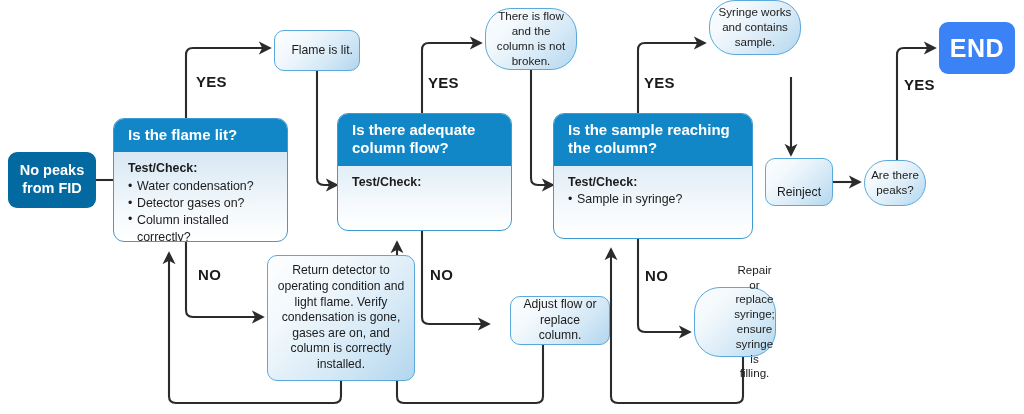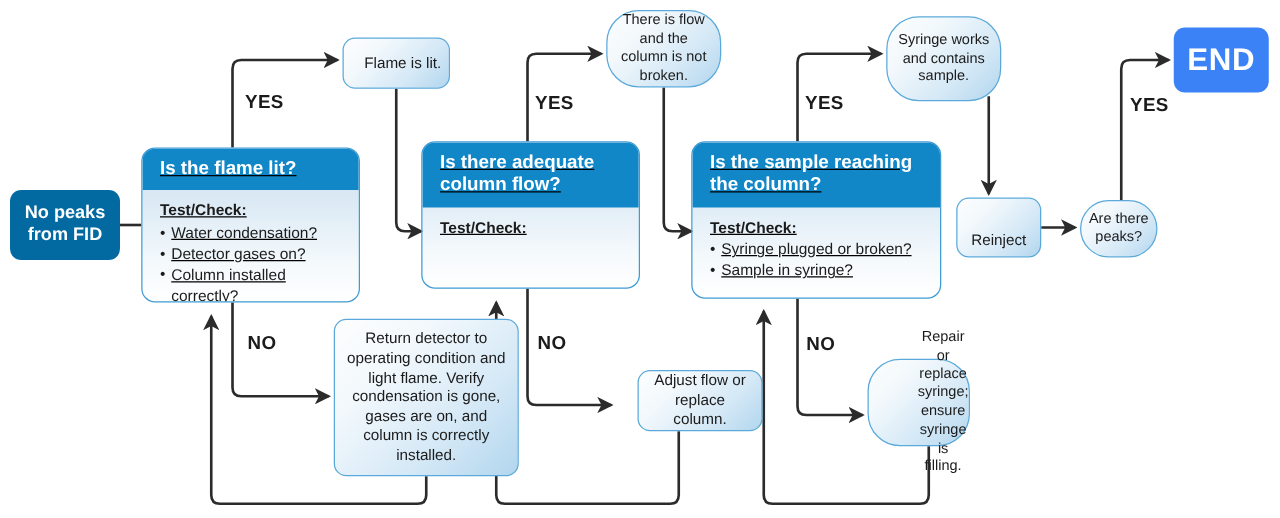--- a/index.html
+++ b/index.html
@@ -55,21 +55,20 @@
     justify-content: center;
     text-align: center;
     border-radius: 9px;
   }
   
   .node-decision {
     border: 1.5px solid #3f9bd4;
     border-radius: 11px;
     overflow: hidden;
     background: linear-gradient(to bottom, #c7dded 0%, #dceaf5 35%, #f4f9fc 75%, #ffffff 100%);
-    text-decoration: underline;
   }
   .node-decision .hdr {
     background: #1287c8;
     color: #ffffff;
     font-weight: bold;
     font-size: 15px;
     line-height: 1.22;
     padding: 7px 12px 8px 14px;
   }
   .node-decision .bdy {
@@ -189,35 +188,34 @@
     <div class="bdy">
       <span class="tc">Test/Check:</span>
     </div>
   </div>
 
   <div class="node node-decision" style="left:553px; top:113px; width:200px; height:126px;">
     <div class="hdr">Is the sample reaching the column?</div>
     <div class="bdy">
       <span class="tc">Test/Check:</span>
       <ul>
-        <li>Syringe plugged or broken?</li>
         <li>Sample in syringe?</li>
       </ul>
     </div>
   </div>
 
   <div class="node node-light" style="left:274px; top:30px; width:86px; height:41px;align-items:flex-end;">
     <span>Flame is lit.</span>
   </div>
 
   <div class="node node-light small" style="left:485px; top:8px; width:92px; height:62px;">
     <span>There is flow and the column is not broken.</span>
   </div>
 
-  <div class="node node-light small" style="left:709px; top:13px; width:92px; height:68px;">
+  <div class="node node-light small" style="left:709px; top:0; width:92px; height:55px;">
     <span>Syringe works and contains sample.</span>
   </div>
 
   <div class="node node-light" style="left:765px; top:158px; width:68px; height:48px;justify-content:flex-end;">
     <span>Reinject</span>
   </div>
 
   <div class="node node-light small" style="left:864px; top:160px; width:62px; height:46px;">
     <span>Are there peaks?</span>
   </div>

